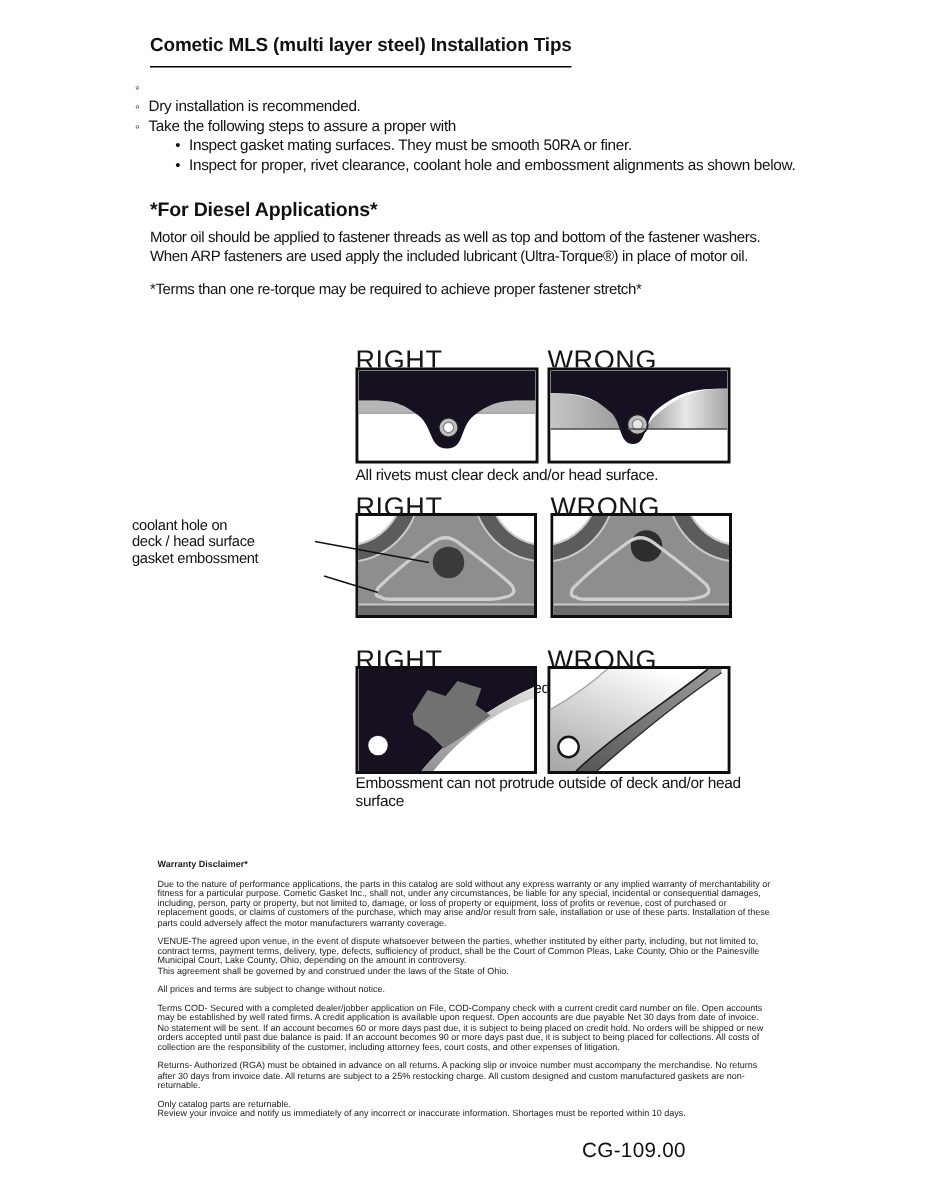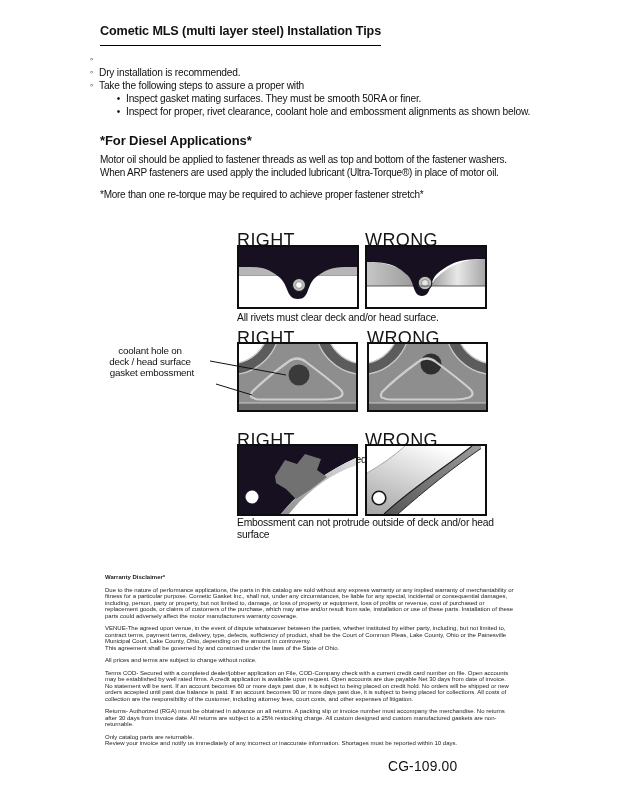--- a/index.html
+++ b/index.html
@@ -32,21 +32,21 @@
   #box-w1{left:365px;top:245px;width:118px;height:60px;}
   #box-r2{left:237px;top:342px;width:117px;height:66px;}
   #box-w2{left:367px;top:342px;width:117px;height:66px;}
   #box-r3{left:237px;top:444px;width:117px;height:68px;}
   #box-w3{left:365px;top:444px;width:118px;height:68px;}
   .cap{position:absolute;font-size:10.3px;letter-spacing:-0.2px;color:#111;}
   #cap1{left:237px;top:312px;}
   #cap2{left:246px;top:414px;margin-top:40px;}
   #cap3{left:237px;top:517px;width:272px;line-height:12px;}
   .callout{position:absolute;font-size:9.8px;line-height:10.6px;letter-spacing:-0.2px;
-           text-align:center;white-space:pre-line;color:#111;}
+           text-align:left;white-space:pre-line;color:#111;}
   #callout1{left:88px;top:346px;width:124px;}
   #callout2{left:88px;top:356px;width:128px;margin-top:12px;}
   #callout-lines{position:absolute;left:100px;top:330px;width:440px;height:100px;}
 
   
   #legal{position:absolute;left:105px;top:574px;width:410px;font-size:6px;
          line-height:6.5px;color:#1c1c1c;}
   #legal p{margin:0 0 6px 0;white-space:pre-line;}
   #legal .lhead{font-weight:bold;}
 
@@ -79,21 +79,21 @@
       </div>
       <div class="b-row sub">
         <span class="mark">•</span>
         <span>Inspect for proper, rivet clearance, coolant hole and embossment alignments as shown below.</span>
       </div>
     </div>
 
     <h2 class="diesel-head">*For Diesel Applications*</h2>
     <p class="para">Motor oil should be applied to fastener threads as well as top and bottom of the fastener washers.
 When ARP fasteners are used apply the included lubricant (Ultra-Torque®) in place of motor oil.</p>
-    <p class="para last">*More than one re-torque may be required to achieve proper fastener stretch*</p>
+    <p class="para last">*Terms than one re-torque may be required to achieve proper fastener stretch*</p>
   </div>
 
   <div class="dlabel" id="lbl-r1">RIGHT</div>
   <div class="dlabel" id="lbl-w1">WRONG</div>
 
   <div class="dbox" id="box-r1">
     <svg viewBox="0 0 118 60">
       <rect width="118" height="60" fill="#ffffff"></rect>
       <rect y="20" width="118" height="8.5" fill="#b6b6b6"></rect>
       <line x1="0" y1="28.5" x2="118" y2="28.5" stroke="#8f8f8f" stroke-width="0.8"></line>

